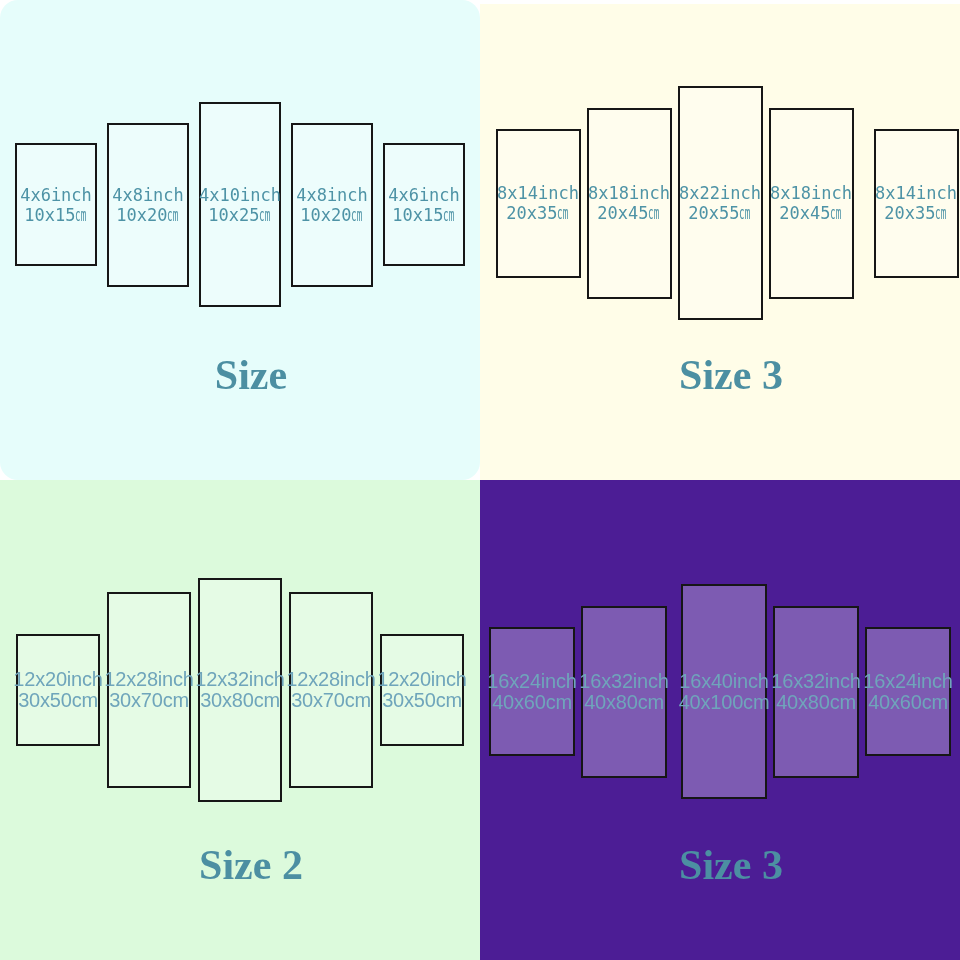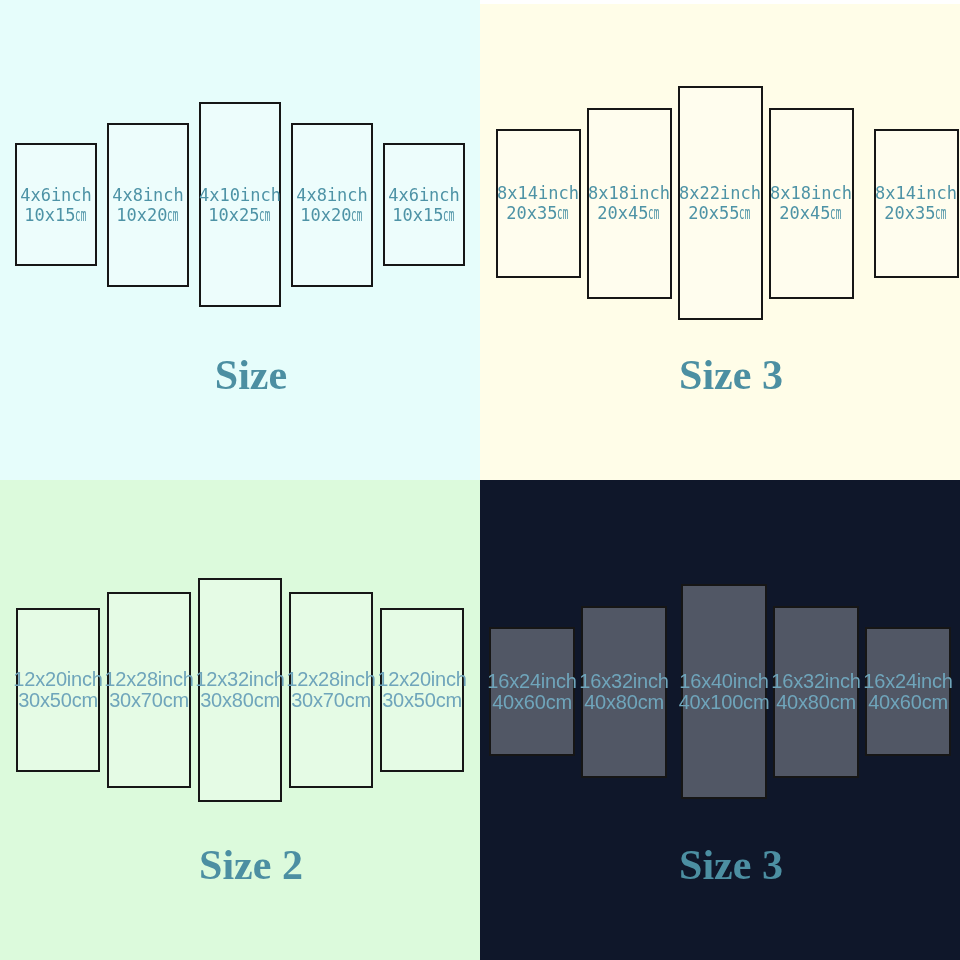--- a/index.html
+++ b/index.html
@@ -64,21 +64,21 @@
   .q0 .p0, .q0 .p4 { width: 82px; height: 123px; }
   .q0 .p1, .q0 .p3 { width: 82px; height: 164px; }
   .q0 .p2          { width: 82px; height: 205px; }
 
   .q1 .panels { top: 86px; height: 234px; gap: 6px; }
   .q1 .p0, .q1 .p4 { width: 85px; height: 149px; margin-left: 14px; }
   .q1 .p1, .q1 .p3 { width: 85px; height: 191px; }
   .q1 .p2          { width: 85px; height: 234px; }
 
   .q2 .panels { top: 98px; height: 224px; gap: 7px; }
-  .q2 .p0, .q2 .p4 { width: 84px; height: 164px; }
+  .q2 .p0, .q2 .p4 { width: 84px; height: 112px; }
   .q2 .p1, .q2 .p3 { width: 84px; height: 196px; }
   .q2 .p2          { width: 84px; height: 224px; }
 
   .q3 .panels { top: 104px; height: 215px; gap: 6px; }
   .q3 .p0, .q3 .p4 { width: 86px; height: 129px; }
   .q3 .p1, .q3 .p3 { width: 86px; height: 172px; }
   .q3 .p2          { width: 86px; height: 215px; margin-left: 8px; }
 
   .q-title {
     position: absolute; left: 0; width: 100%;
@@ -90,21 +90,21 @@
     color: var(--title-color, #4c8fa2);
   }
   .q0 .q-title, .q1 .q-title { top: 343px; }
   .q2 .q-title, .q3 .q-title { top: 353px; }
 </style>
 </head>
 <body style="background: rgb(255, 255, 255);">
 
 <div class="grid">
 
-  <section class="quadrant q0" style="background: rgb(230, 253, 251); --text-color: #4E93A6;">
+  <section class="quadrant q0" style="background: rgb(230, 253, 251); border-radius: 18px; --text-color: #4E93A6;">
     <div class="panels">
       <article class="panel p0">
         <div class="label">
           <span class="line">4x6inch</span>
           <span class="line"><span>10x15</span><span class="unit">cm</span></span>
         </div>
       </article>
       <article class="panel p1">
         <div class="label">
           <span class="line">4x8inch</span>
@@ -199,21 +199,21 @@
       <article class="panel p4">
         <div class="label">
           <span class="line">12x20inch</span>
           <span class="line"><span>30x50</span><span class="unit">cm</span></span>
         </div>
       </article>
     </div>
     <h2 class="q-title">Size 2</h2>
   </section>
 
-  <section class="quadrant q3" style="background: #0f172a; --text-color: #6FA5BB;">
+  <section class="quadrant q3" style="background: #4c1d95; --text-color: #6FA5BB;">
     <div class="panels">
       <article class="panel p0">
         <div class="label">
           <span class="line">16x24inch</span>
           <span class="line"><span>40x60</span><span class="unit">cm</span></span>
         </div>
       </article>
       <article class="panel p1">
         <div class="label">
           <span class="line">16x32inch</span>

